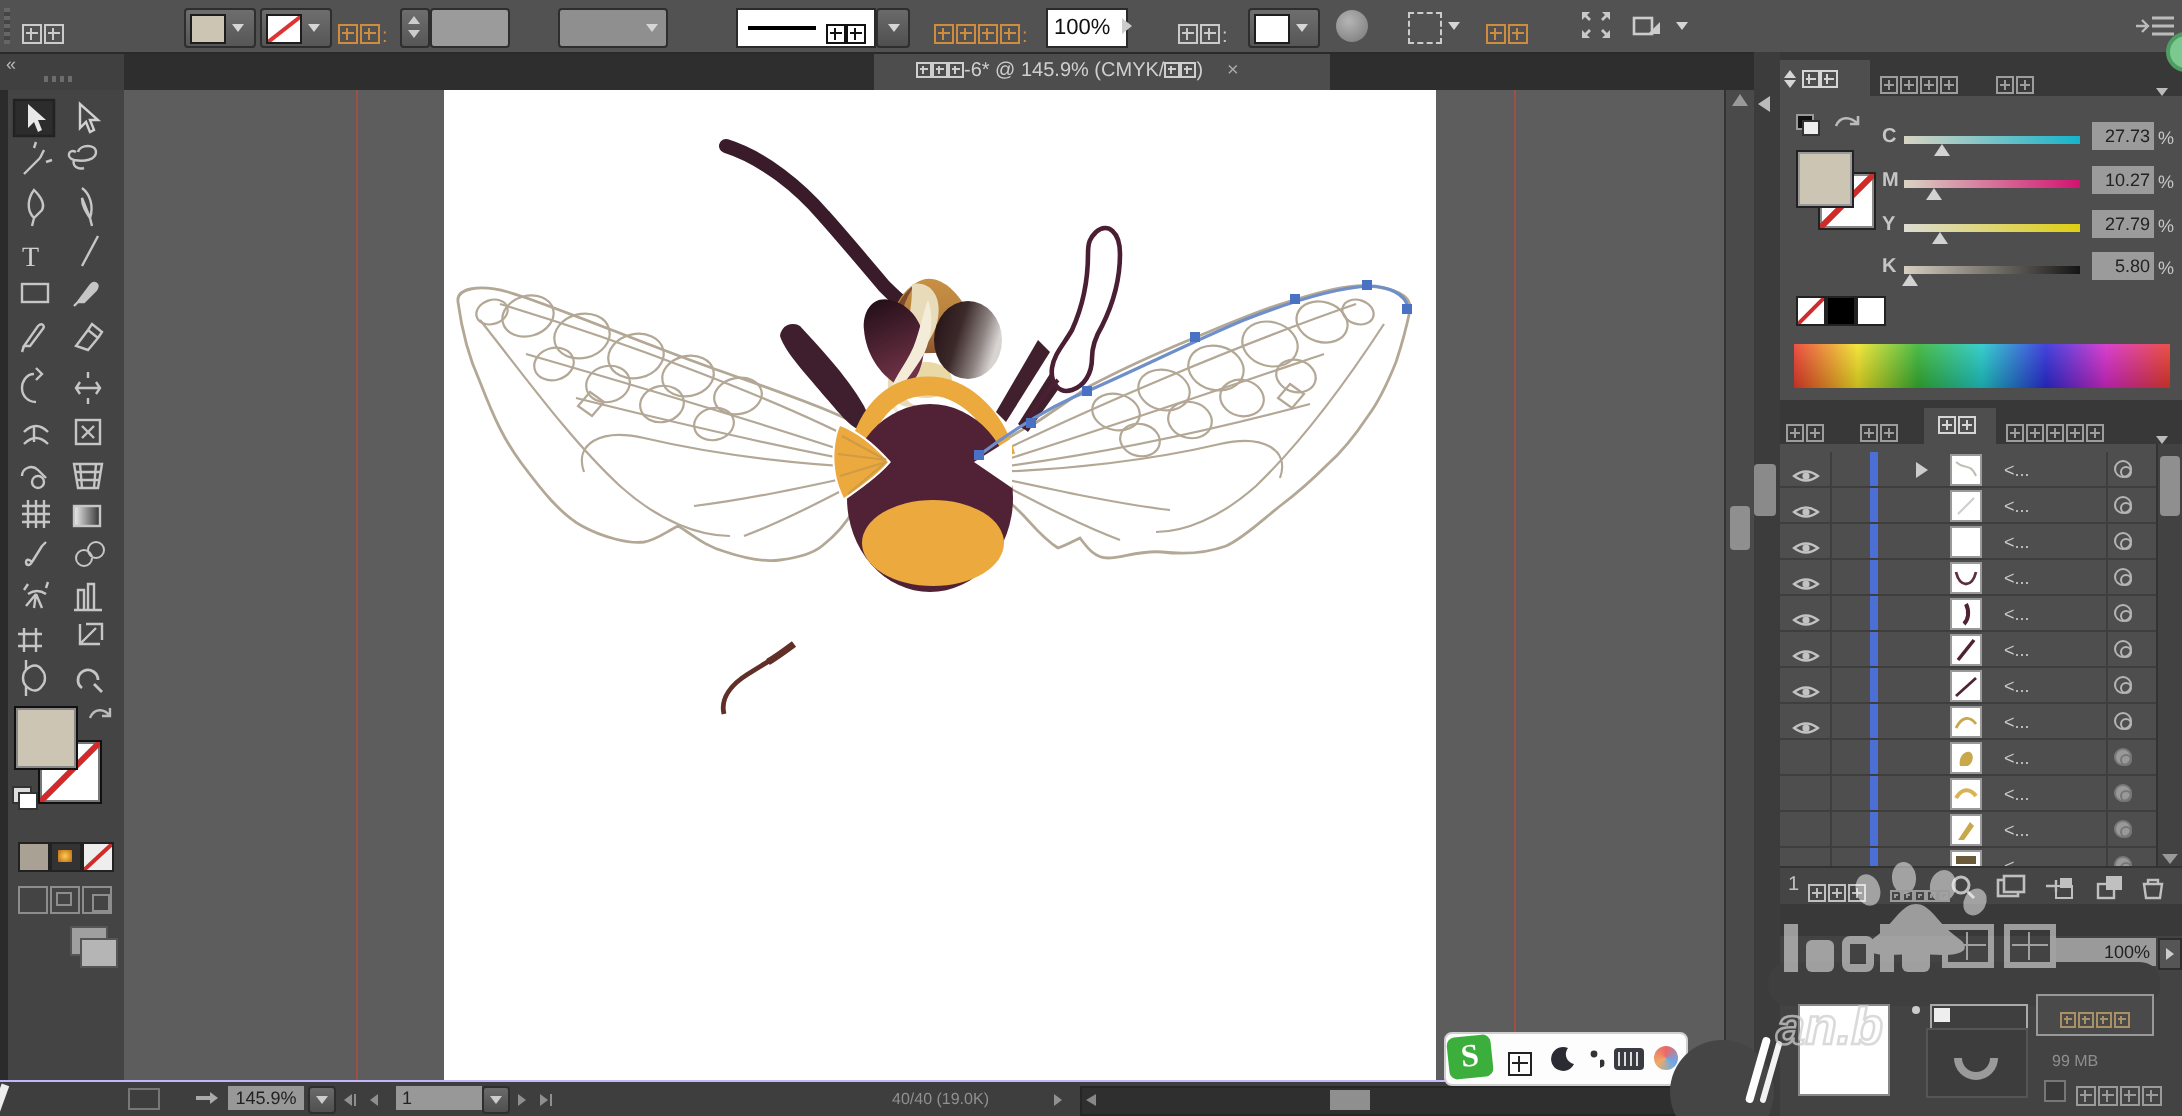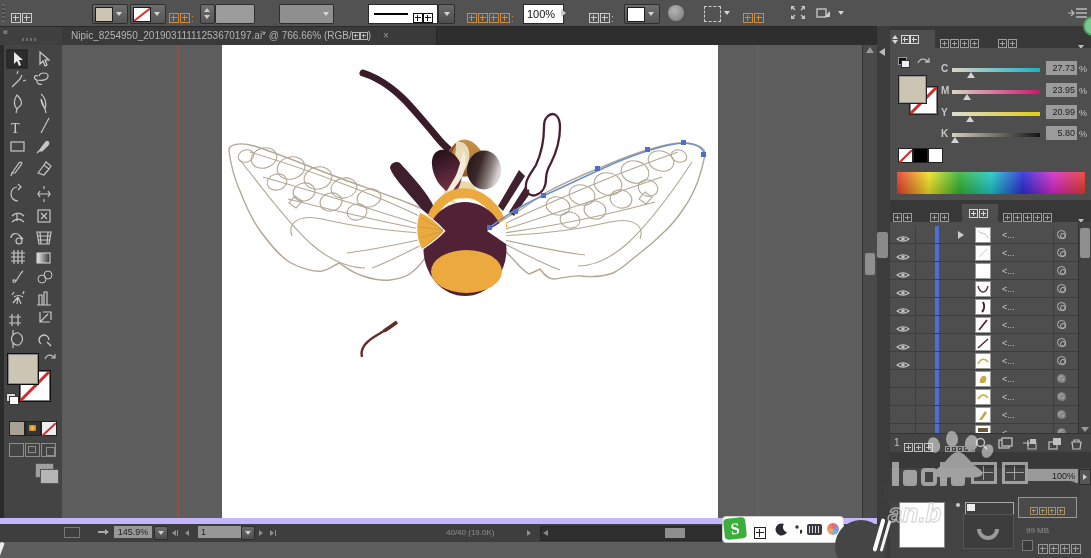--- a/index.html
+++ b/index.html
@@ -90,22 +90,22 @@
   <svg class="abs" style="left:1068px;top:8px" width="19" height="11" viewBox="0 0 19 11">
     <path d="M0,5 L6,5 M3,2 L6,5 L3,8" stroke="#bbb" stroke-width="1.2" fill="none"></path>
     <path d="M8,1 L19,1 M8,5 L19,5 M8,9 L19,9" stroke="#bbb" stroke-width="1.4"></path>
   </svg>
 </div>
 
 <div class="abs" id="tabbar" style="left:0;top:27px;width:1091px;height:18px;background:#2e2e2e">
   <div class="abs" style="left:0;top:0;width:62px;height:18px;background:#404040"></div>
   <div class="abs" style="left:3px;top:0px;color:#bbb;font-size:9px">«</div>
   <div class="abs" style="left:22px;top:11px;width:16px;height:3px;background:repeating-linear-gradient(90deg,#6d6d6d 0 2px,#404040 2px 4px)"></div>
-  <div class="abs" style="left:62px;top:0;width:374px;height:18px;background:#3a3a3a;border-right:1px solid #262626;color:#b4b4b4;font-size:10px;line-height:18px;white-space:nowrap">
-    <span style="margin-left:9px">Nipic_8254950_20190311111253670197.ai* @ 766.66% (RGB/</span><i class="zh z8" style="margin-right:0"></i><i class="zh z8" style="margin-right:0"></i>)<span style="margin-left:12px;color:#999">×</span>
+  <div class="abs" style="left:437px;top:0;width:228px;height:18px;background:#4d4d4d;color:#cfcfcf;font-size:10px;line-height:18px;white-space:nowrap">
+    <span style="margin-left:21px"></span><i class="zh z8" style="margin-right:0"></i><i class="zh z8" style="margin-right:0"></i><i class="zh z8" style="margin-right:0"></i><span>-6* @ 145.9% (CMYK/</span><i class="zh z8" style="margin-right:0"></i><i class="zh z8" style="margin-right:0"></i>)<span style="margin-left:12px;color:#aaa">×</span>
   </div>
 </div>
 
 <div class="abs" id="toolbar" style="left:0;top:45px;width:62px;height:495px;background:#444444">
   <div class="abs" style="left:0;top:0;width:4px;height:495px;background:#2b2b2b"></div>
   <div id="tools" class="abs" style="left:4px;top:0;width:56px;height:495px">
   <svg width="56" height="495" viewBox="0 0 56 495">
   <g fill="none" stroke="#c6c6c6" stroke-width="1.2">
     <rect x="3" y="5" width="20" height="18" fill="#2c2c2c" stroke="#222"></rect>
     <path d="M10,7 L10,19 L13,16 L15,21 L17,20 L15,15 L19,15 Z" fill="#e8e8e8" stroke="none"></path>
@@ -316,26 +316,26 @@
       <div class="abs" style="left:8px;top:27px;width:27px;height:27px;background:#ccc5b4;border:1px solid #222;box-shadow:0 0 0 1px #999 inset"></div>
 
       <div class="abs" style="left:51px;top:15px;color:#c6c6c6;font-size:10px;font-weight:bold">C</div>
       <div class="abs" style="left:62px;top:20px;width:88px;height:4px;background:linear-gradient(to right,#d9d3c3,#15b4cb)"></div>
       <div class="abs" style="left:77px;top:24px;width:0;height:0;border-left:4px solid transparent;border-right:4px solid transparent;border-bottom:6px solid #d2d2d2"></div>
       <div class="abs" style="left:156px;top:13px;width:31px;height:14px;background:#9b9b9b;color:#222;font-size:9px;line-height:14px;text-align:right"><span style="margin-right:2px">27.73</span></div>
       <div class="abs" style="left:189px;top:16px;color:#c6c6c6;font-size:9px">%</div>
       <div class="abs" style="left:51px;top:37px;color:#c6c6c6;font-size:10px;font-weight:bold">M</div>
       <div class="abs" style="left:62px;top:42px;width:88px;height:4px;background:linear-gradient(to right,#d9d3c3,#d31271)"></div>
       <div class="abs" style="left:73px;top:46px;width:0;height:0;border-left:4px solid transparent;border-right:4px solid transparent;border-bottom:6px solid #d2d2d2"></div>
-      <div class="abs" style="left:156px;top:35px;width:31px;height:14px;background:#9b9b9b;color:#222;font-size:9px;line-height:14px;text-align:right"><span style="margin-right:2px">23.95</span></div>
+      <div class="abs" style="left:156px;top:35px;width:31px;height:14px;background:#9b9b9b;color:#222;font-size:9px;line-height:14px;text-align:right"><span style="margin-right:2px">10.27</span></div>
       <div class="abs" style="left:189px;top:38px;color:#c6c6c6;font-size:9px">%</div>
       <div class="abs" style="left:51px;top:59px;color:#c6c6c6;font-size:10px;font-weight:bold">Y</div>
       <div class="abs" style="left:62px;top:64px;width:88px;height:4px;background:linear-gradient(to right,#dcdcd4,#e0cf11)"></div>
       <div class="abs" style="left:76px;top:68px;width:0;height:0;border-left:4px solid transparent;border-right:4px solid transparent;border-bottom:6px solid #d2d2d2"></div>
-      <div class="abs" style="left:156px;top:57px;width:31px;height:14px;background:#9b9b9b;color:#222;font-size:9px;line-height:14px;text-align:right"><span style="margin-right:2px">20.99</span></div>
+      <div class="abs" style="left:156px;top:57px;width:31px;height:14px;background:#9b9b9b;color:#222;font-size:9px;line-height:14px;text-align:right"><span style="margin-right:2px">27.79</span></div>
       <div class="abs" style="left:189px;top:60px;color:#c6c6c6;font-size:9px">%</div>
       <div class="abs" style="left:51px;top:80px;color:#c6c6c6;font-size:10px;font-weight:bold">K</div>
       <div class="abs" style="left:62px;top:85px;width:88px;height:4px;background:linear-gradient(to right,#d6cfc0,#141414)"></div>
       <div class="abs" style="left:61px;top:89px;width:0;height:0;border-left:4px solid transparent;border-right:4px solid transparent;border-bottom:6px solid #d2d2d2"></div>
       <div class="abs" style="left:156px;top:78px;width:31px;height:14px;background:#9b9b9b;color:#222;font-size:9px;line-height:14px;text-align:right"><span style="margin-right:2px">5.80</span></div>
       <div class="abs" style="left:189px;top:81px;color:#c6c6c6;font-size:9px">%</div>
 
       <div class="abs" style="left:8px;top:100px;width:13px;height:13px;background:#fff;border:1px solid #222"><svg width="13" height="13">
             <path d="M0,13 L13,0" stroke="#cf2b2b" stroke-width="2"></path>
           </svg></div>
@@ -560,21 +560,21 @@
       <div class="abs" style="left:2px;bottom:1px;width:0;height:0;border-left:4px solid transparent;border-right:4px solid transparent;border-top:5px solid #999"></div>
     </div>
   </div>
 
   <div class="abs" style="left:2px;top:22px;width:9px;height:10px">
       <span style="display:block;width:0;height:0;border-top:4px solid transparent;border-bottom:4px solid transparent;border-right:6px solid #bbb"></span>
     </div>
   <div class="abs" style="left:0px;top:206px;width:11px;height:26px;background:#8a8a8a;border-radius:2px"></div>
 </div>
 
-<div class="abs" id="statusbar" style="left:0;top:518px;width:877px;height:18px;background:#3e3e3e;border-top:6px solid #c4b5fd">
+<div class="abs" id="statusbar" style="left:0;top:540px;width:877px;height:18px;background:#3e3e3e;border-top:1px solid #c4b5fd">
   <div class="abs" style="left:64px;top:3px;width:14px;height:9px;border:1px solid #777"></div>
   <span class="abs" style="left:98px;top:7px;width:8px;height:1.5px;background:#aaa"></span>
     <span class="abs" style="left:105px;top:5px;width:0;height:0;border-top:3px solid transparent;border-bottom:3px solid transparent;border-left:4px solid #aaa"></span>
   <div class="abs" style="left:114px;top:2px;width:38px;height:12px;background:#989898;color:#222;font-size:9px;line-height:12px;text-align:center">145.9%</div>
   <div class="abs dbtn" style="left:154px;top:2px;width:12px;height:12px"><span class="caret" style="margin-top:4px;border-top-color:#ccc"></span></div>
   <span class="abs" style="left:172px;top:6px;width:0;height:0;border-top:3px solid transparent;border-bottom:3px solid transparent;border-right:4px solid #8f8f8f"></span>
     <span class="abs" style="left:177px;top:6px;width:1px;height:6px;background:#8f8f8f"></span>
   <span class="abs" style="left:185px;top:6px;width:0;height:0;border-top:3px solid transparent;border-bottom:3px solid transparent;border-right:4px solid #8f8f8f"></span>
   <div class="abs" style="left:198px;top:2px;width:40px;height:12px;background:#989898;color:#222;font-size:9px;line-height:12px;padding-left:3px">1</div>
   <div class="abs dbtn" style="left:241px;top:2px;width:12px;height:12px"><span class="caret" style="margin-top:4px;border-top-color:#ccc"></span></div>

